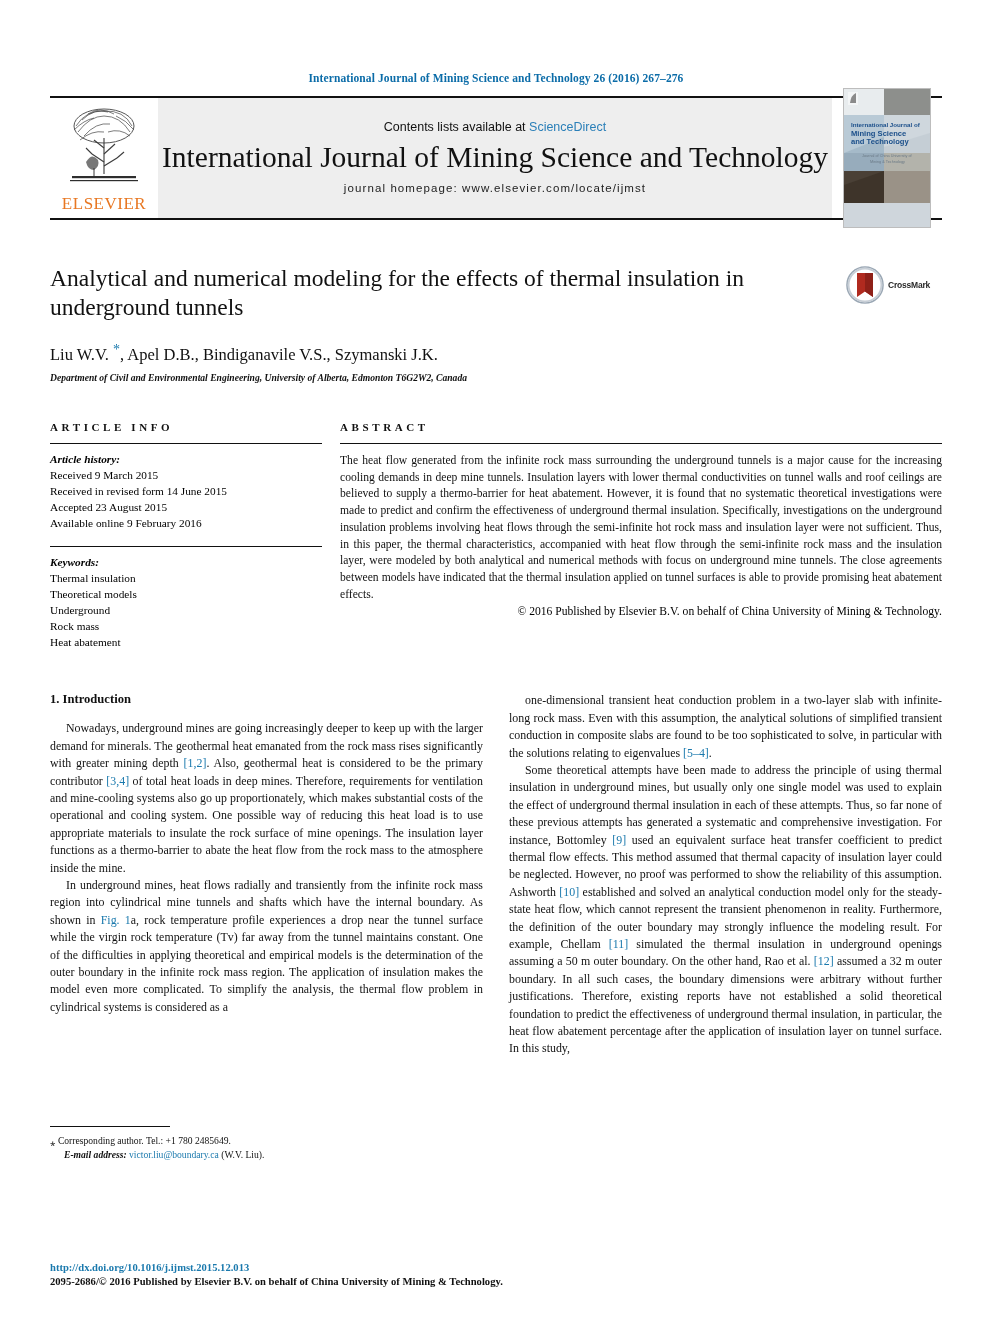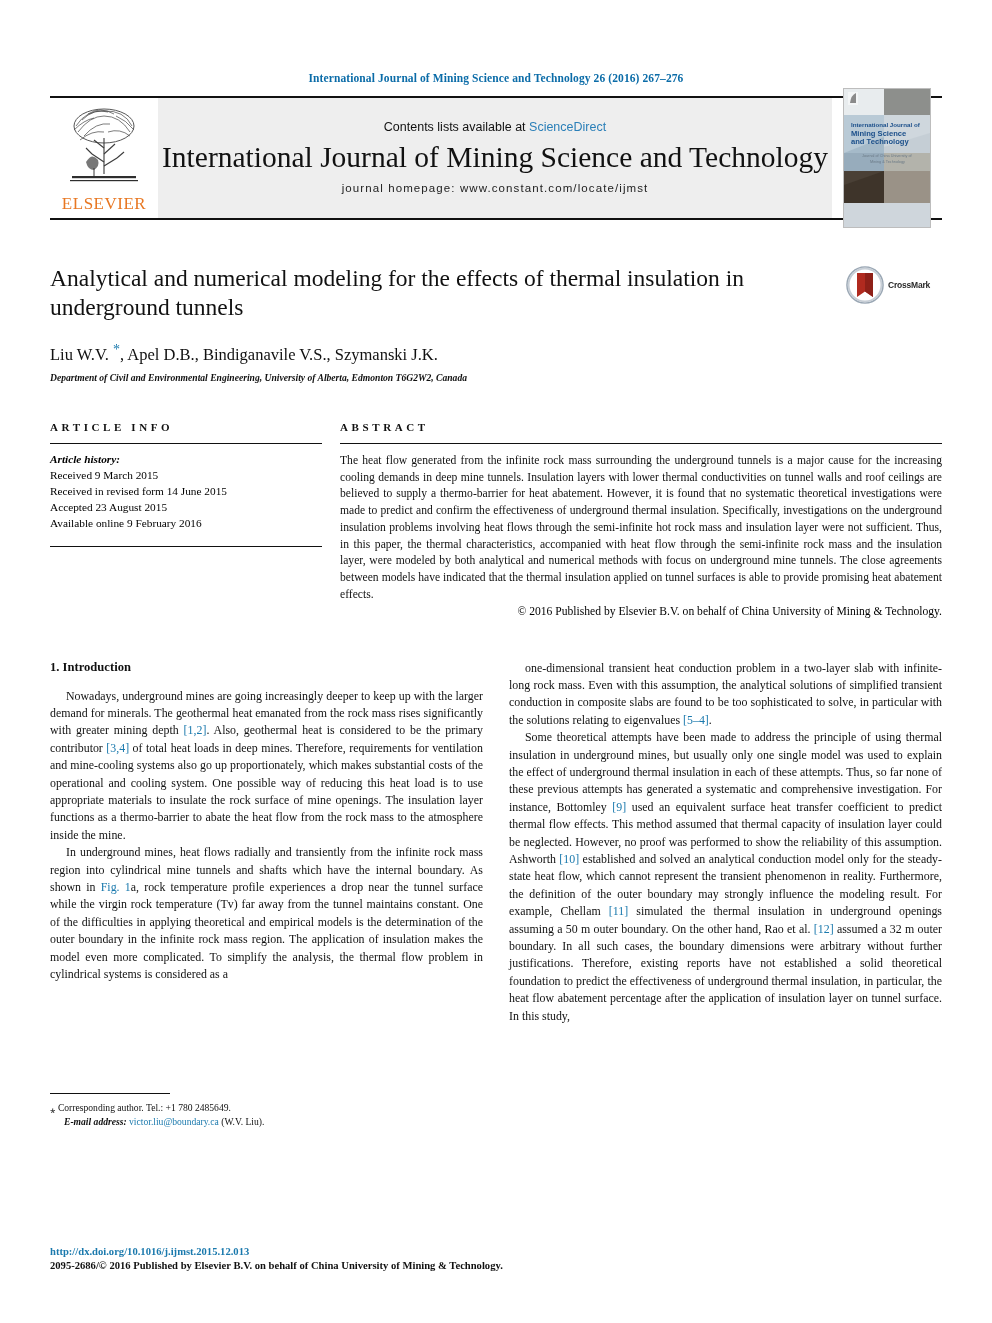--- a/index.html
+++ b/index.html
@@ -242,21 +242,21 @@
     line-height: 1.5;
     color: #111;
   }
   .footnote .star { font-size: 10px; }
   .footnote .em { font-style: italic; font-weight: bold; }
   .footnote a, .link { color: #1a79ad; text-decoration: none; }
 
   .page-footer {
     position: absolute;
     left: 50px;
-    bottom: 50px;
+    bottom: 34px;
     width: 892px;
   }
   .doi-line {
     color: #1a79ad;
     font-size: 10.6px;
     font-weight: bold;
     line-height: 1.3;
   }
   .issn-line {
     font-size: 10.6px;
@@ -305,21 +305,21 @@
         </g>
       </svg>
       <div class="elsevier-word">ELSEVIER</div>
     </div>
 
     <div class="center-cell">
       <div class="contents-line">
         <span>Contents lists available at </span><span class="sd">ScienceDirect</span>
       </div>
       <div class="journal-title">International Journal of Mining Science and Technology</div>
-      <div class="homepage-line">journal homepage: www.constant.com/locate/ijmst</div>
+      <div class="homepage-line">journal homepage: www.elsevier.com/locate/ijmst</div>
     </div>
 
     <div class="cover-cell">
       <div class="cover-thumb">
         <svg width="86" height="114" viewBox="0 0 86 114">
           <rect x="0" y="0" width="86" height="114" fill="#d7dde2"></rect>
           <rect x="0" y="0" width="40" height="26" fill="#e8ecee"></rect>
           <rect x="40" y="0" width="46" height="26" fill="#8d8f8c"></rect>
           <rect x="0" y="26" width="40" height="38" fill="#b9cad6"></rect>
           <rect x="40" y="26" width="46" height="38" fill="#cfd7dd"></rect>
@@ -375,20 +375,28 @@
       <div class="rule-thick"></div>
       <div class="hist-block">
         <div class="lbl">Article history:</div>
         <div>Received 9 March 2015</div>
         <div>Received in revised form 14 June 2015</div>
         <div>Accepted 23 August 2015</div>
         <div>Available online 9 February 2016</div>
       </div>
       <div style="height:14px"></div>
       <div class="rule-thin"></div>
+      <div class="kw-block">
+        <div class="lbl">Keywords:</div>
+        <div>Thermal insulation</div>
+        <div>Theoretical models</div>
+        <div>Underground</div>
+        <div>Rock mass</div>
+        <div>Heat abatement</div>
+      </div>
     </div>
 
     <div class="col-abstract">
       <div class="sec-head">ABSTRACT</div>
       <div class="rule-thick"></div>
       <div class="abstract-body">The heat flow generated from the infinite rock mass surrounding the underground tunnels is a major cause for the increasing cooling demands in deep mine tunnels. Insulation layers with lower thermal conductivities on tunnel walls and roof ceilings are believed to supply a thermo-barrier for heat abatement. However, it is found that no systematic theoretical investigations were made to predict and confirm the effectiveness of underground thermal insulation. Specifically, investigations on the underground insulation problems involving heat flows through the semi-infinite hot rock mass and insulation layer were not sufficient. Thus, in this paper, the thermal characteristics, accompanied with heat flow through the semi-infinite rock mass and the insulation layer, were modeled by both analytical and numerical methods with focus on underground mine tunnels. The close agreements between models have indicated that the thermal insulation applied on tunnel surfaces is able to provide promising heat abatement effects.</div>
       <div class="abstract-copyright">© 2016 Published by Elsevier B.V. on behalf of China University of Mining &amp; Technology.</div>
     </div>
   </div>
 

